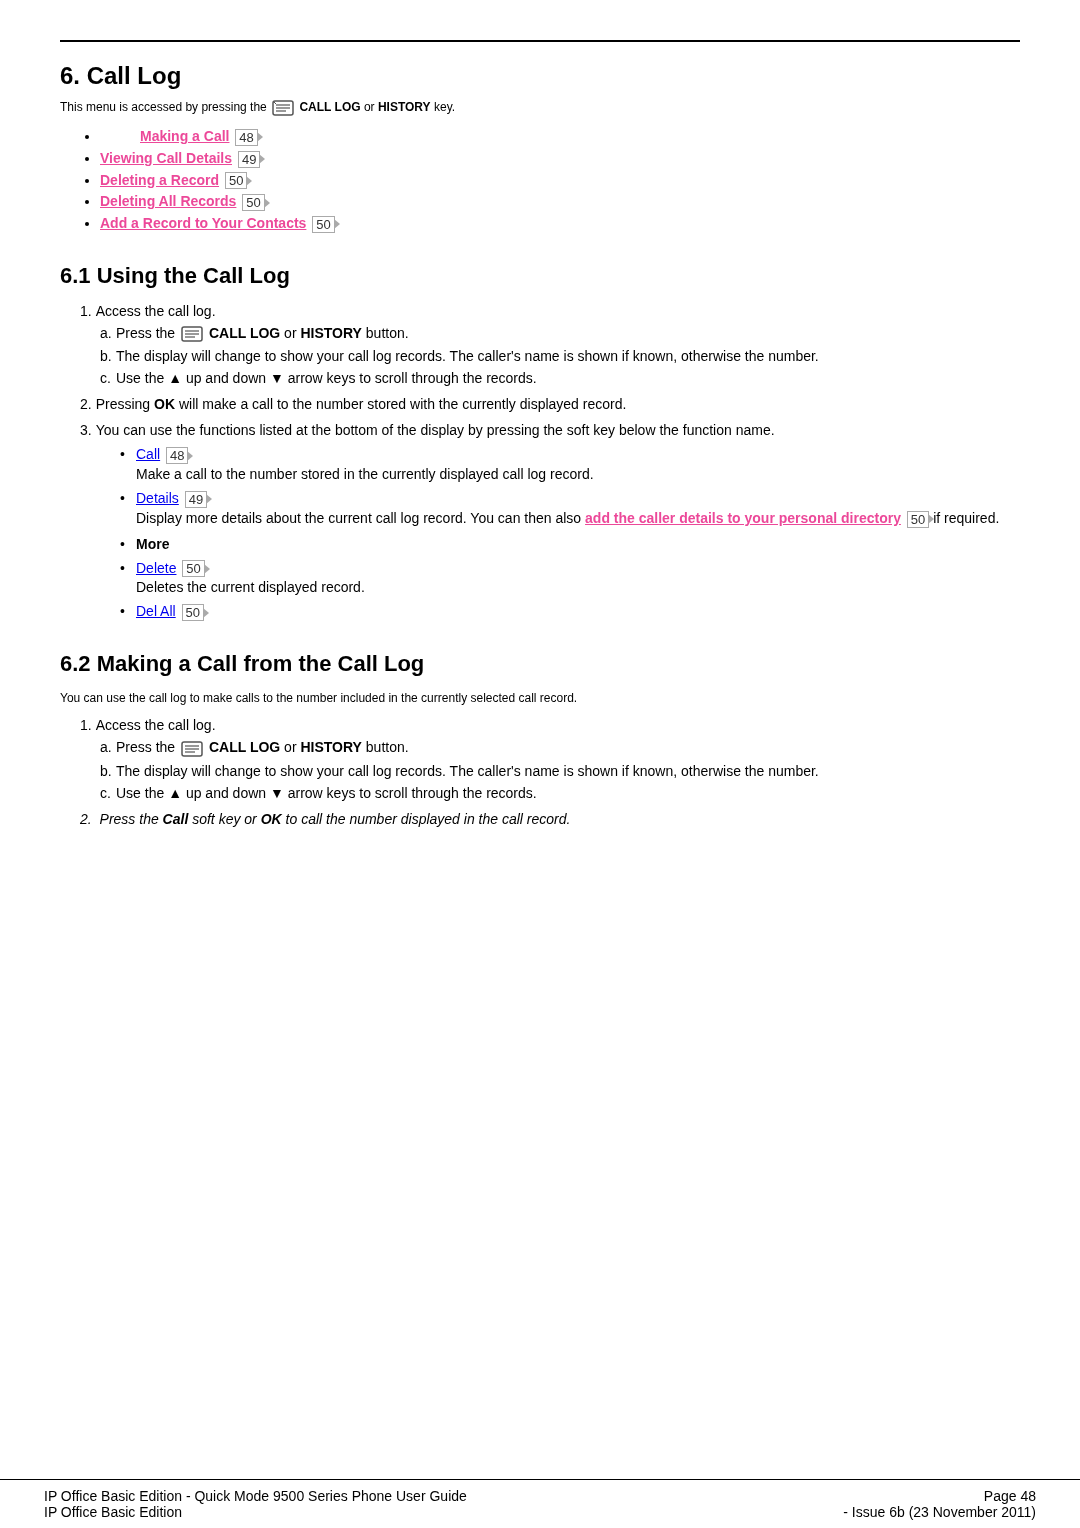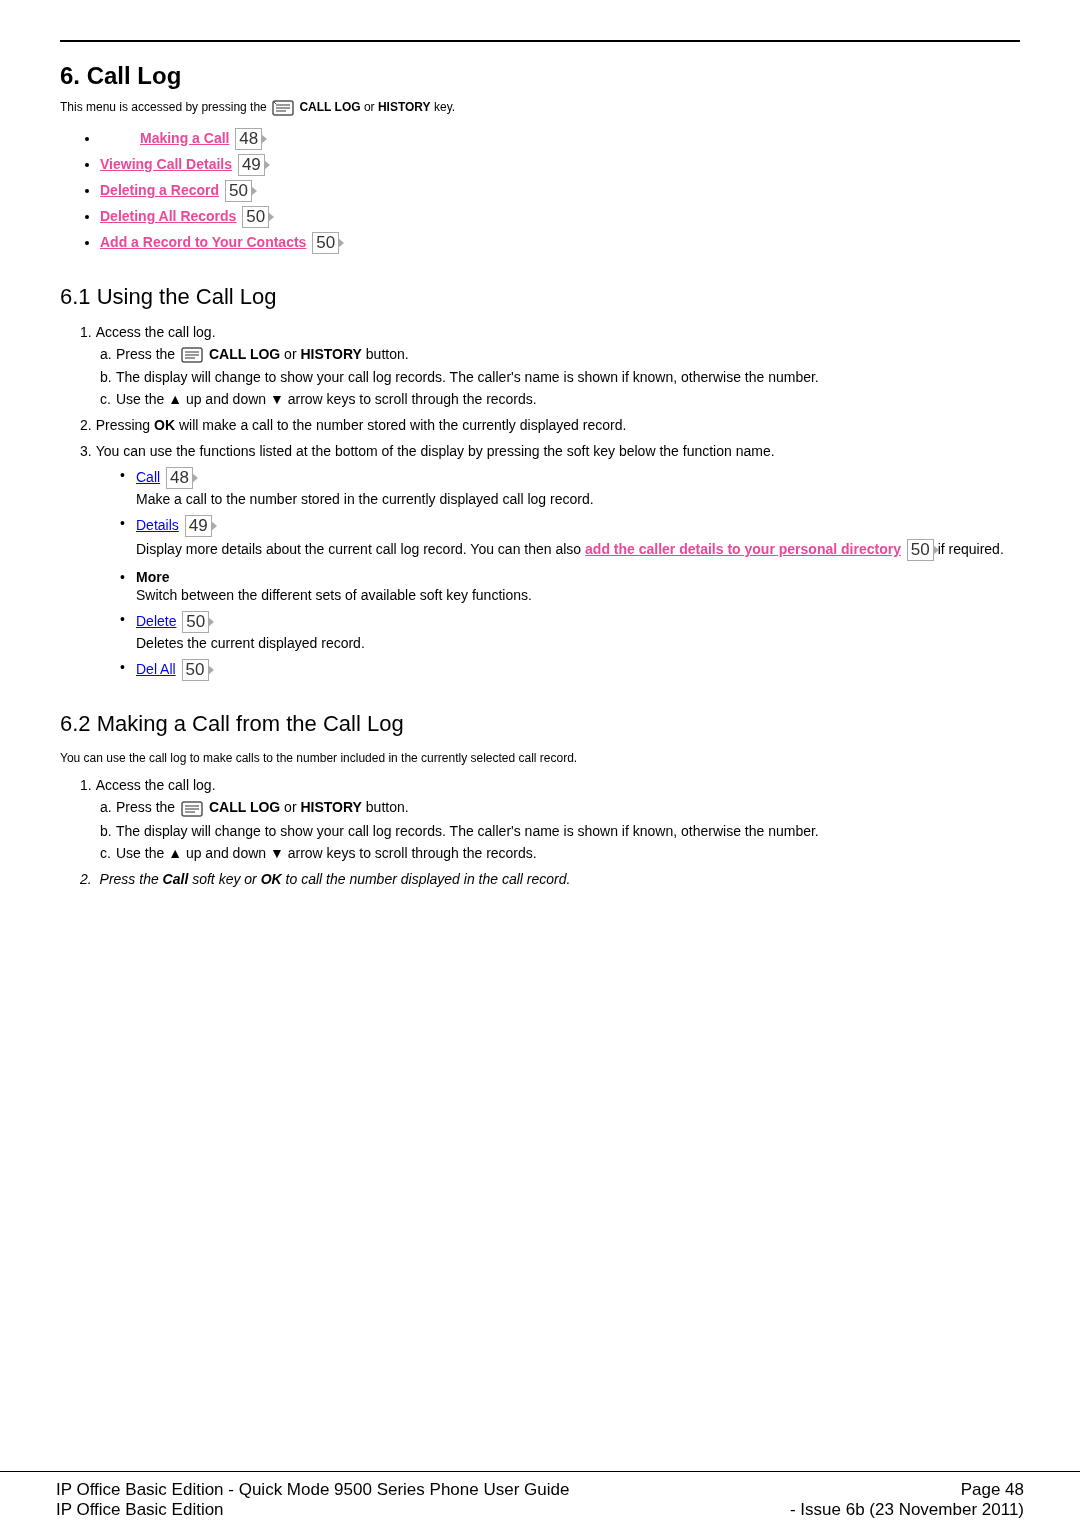--- a/index.html
+++ b/index.html
@@ -39,41 +39,41 @@
     }
     .toc-list a, .body-link {
       color: #ec4899;
       text-decoration: underline;
       cursor: pointer;
       font-weight: bold;
     }
     .page-ref {
       display: inline-block;
       border: 1px solid #aaa;
-      font-size: 17px;
+      font-size: 13px;
       padding: 0 3px;
       margin-left: 2px;
       color: #333;
       text-decoration: none;
       vertical-align: middle;
       position: relative;
     }
     .page-ref::after {
       content: '';
       position: absolute;
       right: -6px;
       top: 50%;
       transform: translateY(-50%);
       border-top: 5px solid transparent;
       border-bottom: 5px solid transparent;
       border-left: 6px solid #aaa;
     }
     .section-title {
       font-size: 22px;
-      font-weight: normal;
+      font-weight: bold;
       margin-top: 30px;
       margin-bottom: 14px;
     }
     .numbered-list {
       list-style: none;
       padding-left: 0;
       margin-bottom: 10px;
     }
     .numbered-list > li {
       margin-bottom: 10px;
@@ -134,24 +134,24 @@
       width: 22px;
       height: 16px;
     }
     .bold { font-weight: bold; }
     .footer-bar {
       position: absolute;
       bottom: 0;
       left: 0;
       right: 0;
       border-top: 1px solid #000;
-      padding: 8px 56px;
+      padding: 8px 44px;
       display: flex;
       justify-content: space-between;
-      font-size: 17px;
+      font-size: 14px;
     }
     .footer-left { text-align: left; }
     .footer-right { text-align: right; }
   </style>
 </head>
 <body>
 
 <div class="page-container">
   <div class="top-border"></div>
 
@@ -269,21 +269,20 @@
           <div class="bullet-item-desc">
             <span>Display more details about the current call log record. You can then also</span>
             <a href="#" class="body-link">add the caller details to your personal directory</a>
             <span class="page-ref">50</span>
             <span>if required.</span>
           </div>
         </li>
 
         <li>
           <span class="bold">More</span>
-          <div class="bullet-item-desc">Switch between the different sets of available soft key functions.</div>
         </li>
 
         <li>
           <span>
             <a href="#">Delete</a>
             <span class="page-ref">50</span>
           </span>
           <div class="bullet-item-desc">Deletes the current displayed record.</div>
         </li>
 

